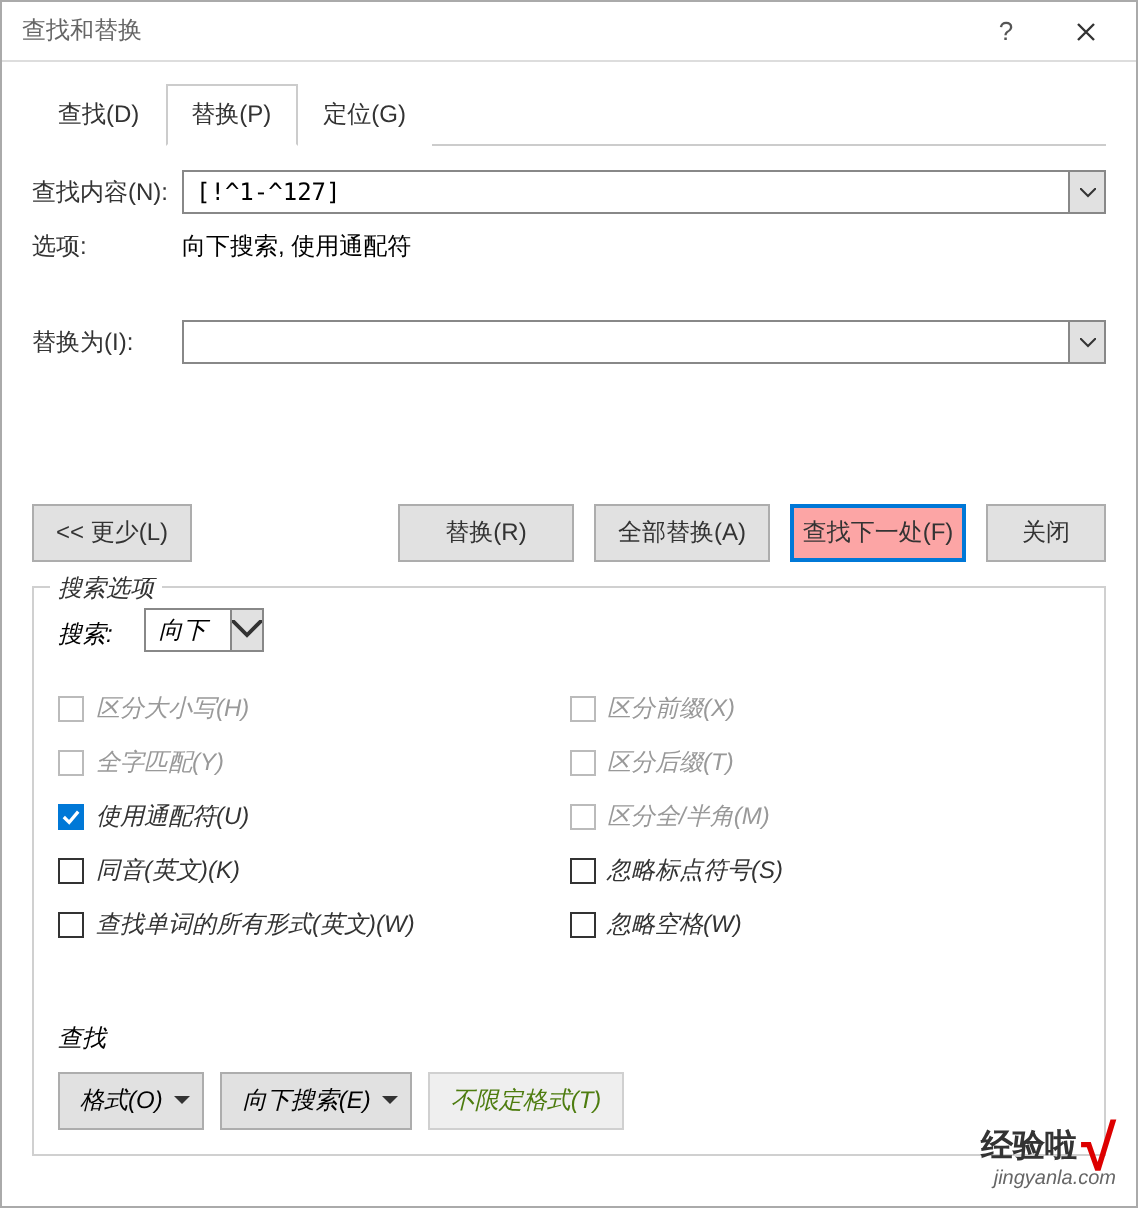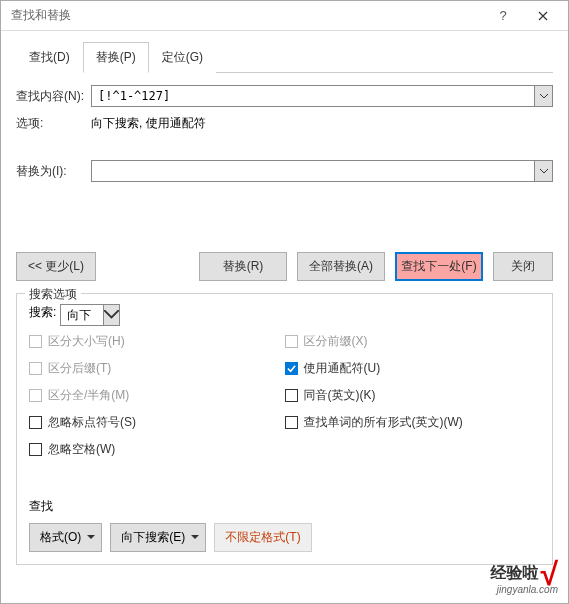--- a/index.html
+++ b/index.html
@@ -19,39 +19,39 @@
     .combo input { flex: 1; border: none; outline: none; padding: 0 6px; font-size: 12px; font-family: Consolas, monospace; }
     .combo-btn { width: 18px; background: #e1e1e1; border-left: 1px solid #888; display: flex; align-items: center; justify-content: center; }
     .combo-btn svg { width: 8px; height: 5px; }
     .options-text { font-size: 12px; margin-bottom: 28px; }
     .replace-row { margin-bottom: 70px; }
     .button-row { display: flex; justify-content: space-between; padding: 0 0 12px 0; }
     .btn { background: #e1e1e1; border: 1px solid #adadad; font-size: 12px; padding: 5px 0; min-width: 88px; text-align: center; cursor: default; color: #333; }
     .btn-less { min-width: 80px; }
     .btn-primary { border: 2px solid #0078d7; background: #fca5a5; padding: 4px 0; }
     .btn-row-right { display: flex; gap: 10px; }
-    .fieldset { border: 1px solid #d0d0d0; padding: 10px 12px 12px 12px; margin-top: 0; position: relative; }
+    .fieldset { border: 1px solid #d0d0d0; padding: 10px 12px 12px 12px; margin-top: 0; position: relative; font-style: italic; }
     .fieldset-legend { position: absolute; top: -8px; left: 8px; background: #fff; padding: 0 4px; font-size: 12px; color: #333; }
-    .search-dir { display: flex; align-items: flex-start; gap: 4px; font-size: 12px; margin-bottom: 7px; }
+    .search-dir { display: flex; align-items: flex-end; gap: 16px; font-size: 12px; margin-bottom: 20px; }
     .select { border: 1px solid #888; height: 22px; width: 60px; display: flex; align-items: center; }
     .select span { flex: 1; padding: 0 6px; font-size: 12px; }
     .select-btn { width: 16px; height: 20px; background: #e1e1e1; display: flex; align-items: center; justify-content: center; border-left: 1px solid #888; }
     .checkbox-grid { display: grid; grid-template-columns: 1fr 1fr; row-gap: 10px; font-size: 12px; }
     .check-item { display: flex; align-items: center; gap: 6px; color: #333; }
     .check-item.disabled { color: #999; }
     .checkbox { width: 13px; height: 13px; border: 1px solid #333; display: flex; align-items: center; justify-content: center; background: #fff; }
     .checkbox.disabled { border-color: #bbb; }
     .checkbox.checked { background: #0078d7; border-color: #0078d7; }
     .checkbox.checked svg { width: 9px; height: 9px; }
     .bottom-section { margin-top: 40px; }
     .bottom-label { font-size: 12px; margin-bottom: 8px; }
     .bottom-buttons { display: flex; gap: 8px; }
     .btn-dropdown { background: #e1e1e1; border: 1px solid #adadad; font-size: 12px; padding: 5px 6px 5px 10px; display: flex; align-items: center; gap: 6px; cursor: default; text-align: right; }
     .btn-dropdown svg { width: 8px; height: 5px; }
-    .btn-disabled { background: #efefef; border: 1px solid #d0d0d0; font-size: 12px; padding: 5px 10px; color: #c2410c; }
+    .btn-disabled { background: #efefef; border: 1px solid #d0d0d0; font-size: 12px; padding: 5px 10px; color: #4d7c0f; }
     .watermark { position: absolute; right: 10px; bottom: 8px; text-align: right; margin-left: 20px; }
     .watermark-top { display: flex; align-items: center; justify-content: flex-end; gap: 2px; font-size: 16px; font-weight: bold; color: #333; }
     .watermark-check { color: #d00; font-size: 32px; line-height: 20px; font-weight: bold; }
     .watermark-sub { font-size: 10px; color: #666; font-style: italic; letter-spacing: 0; }
   </style>
 </head>
 <body>
 
 <div class="dialog">
   <div class="titlebar">
@@ -129,20 +129,24 @@
         <div class="check-item disabled">
           <span class="checkbox disabled"></span>
           <span>区分大小写(H)</span>
         </div>
         <div class="check-item disabled">
           <span class="checkbox disabled"></span>
           <span>区分前缀(X)</span>
         </div>
         <div class="check-item disabled">
           <span class="checkbox disabled"></span>
+          <span>全字匹配(Y)</span>
+        </div>
+        <div class="check-item disabled">
+          <span class="checkbox disabled"></span>
           <span>区分后缀(T)</span>
         </div>
         <div class="check-item">
           <span class="checkbox checked">
             <svg viewBox="0 0 10 10">
                 <path d="M1 5 L4 8 L9 2" stroke="#fff" stroke-width="1.8" fill="none"></path>
               </svg>
           </span>
           <span>使用通配符(U)</span>
         </div>

